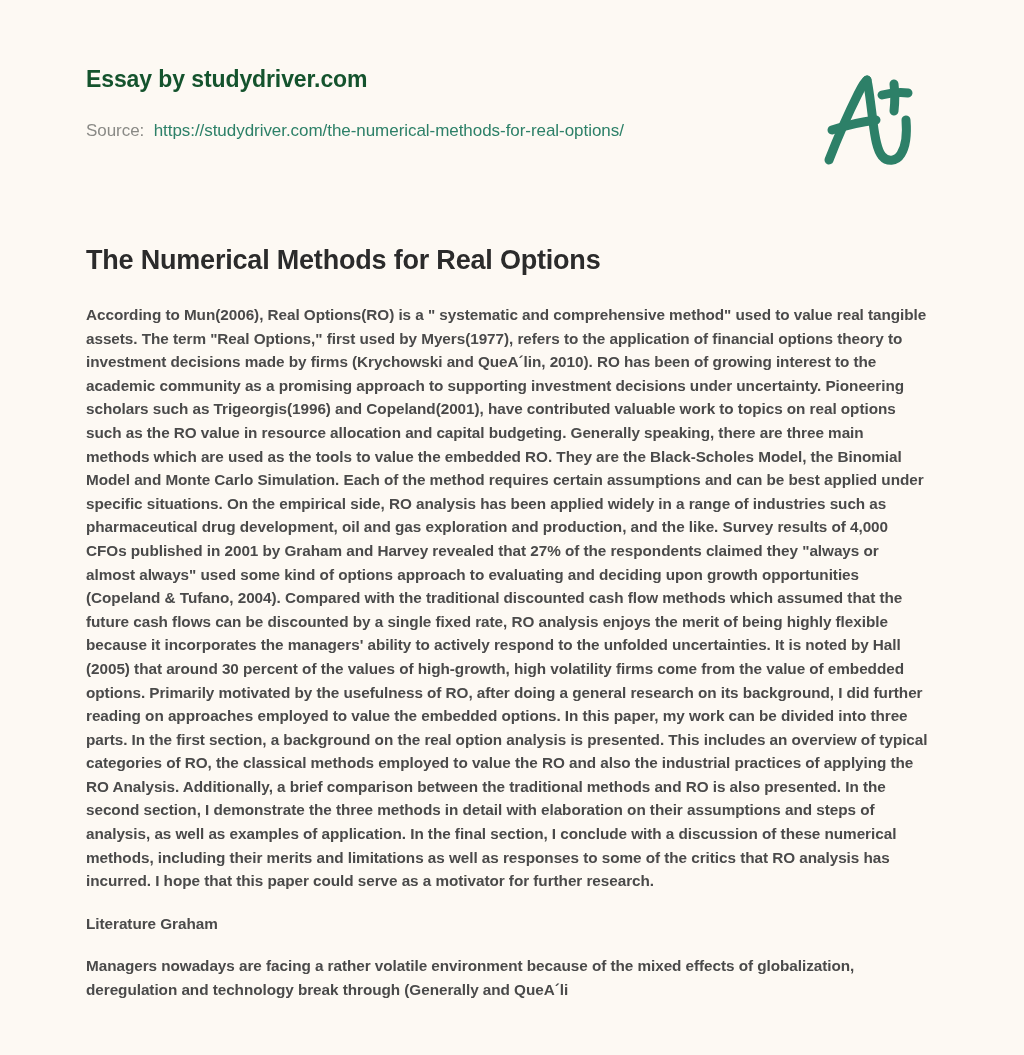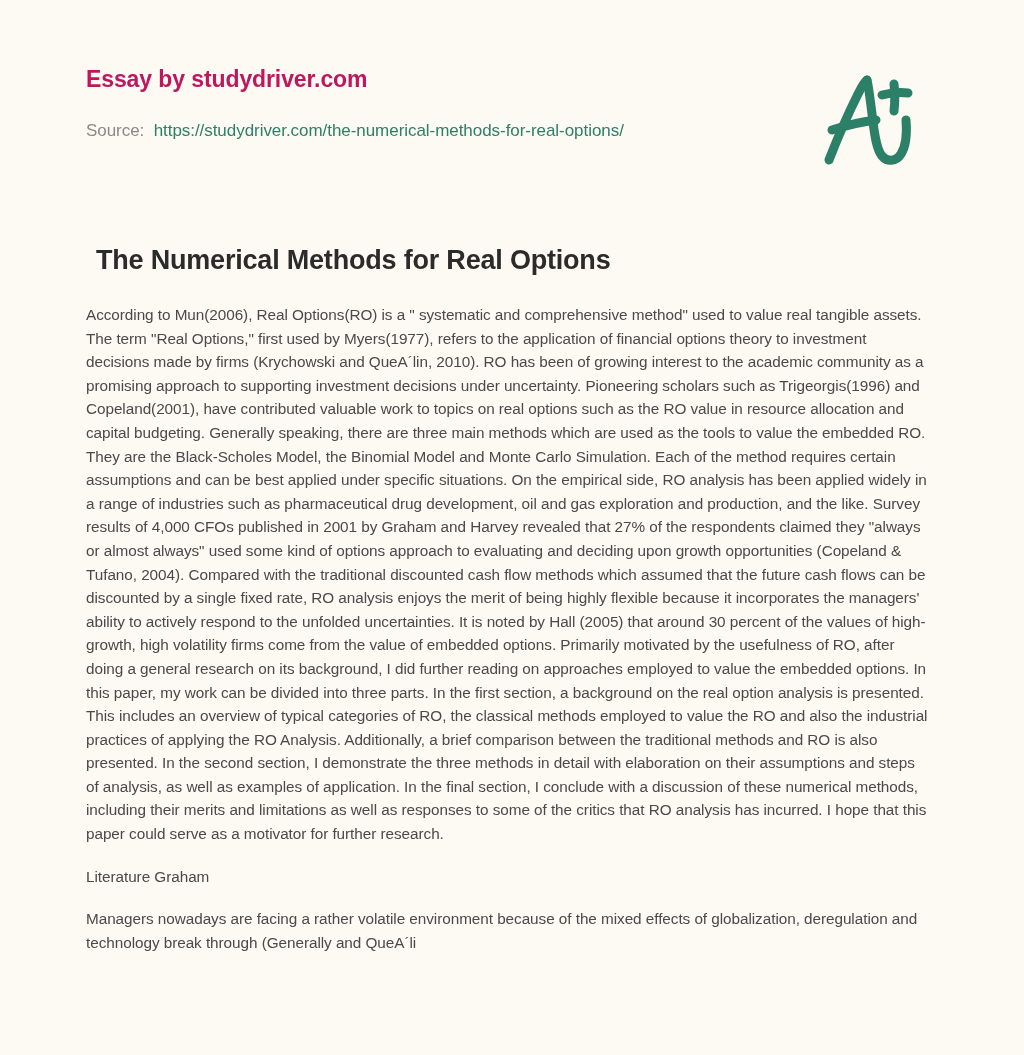--- a/index.html
+++ b/index.html
@@ -31,21 +31,21 @@
     width: 1024px;
     height: 200px;
   }
 
   .brand-line {
     position: absolute;
     left: 86px;
     top: 66px;
     font-size: 23px;
     font-weight: bold;
-    color: #be185d;
+    color: #14532d;
     letter-spacing: -0.1px;
     white-space: nowrap;
   }
 
   .source-line {
     position: absolute;
     left: 86px;
     top: 121px;
     font-size: 17px;
     color: #8a8a86;
@@ -82,31 +82,32 @@
     left: 86px;
     top: 243px;
     width: 856px;
   }
 
   .article-title {
     font-size: 27px;
     font-weight: bold;
     color: #2b2b2b;
     line-height: 34px;
-    margin: 0 0 26px 10px;
+    margin: 0 0 26px 0;
     letter-spacing: -0.2px;
   }
 
   .article-body p {
     margin: 0 12px 19px 0;
     font-size: 15.3px;
     line-height: 23.6px;
     color: #4a4a4a;
     text-align: left;
     letter-spacing: -0.05px;
+    font-weight: bold;
   }
 
   .article-body p:last-child {
     margin-bottom: 0;
   }
 
   .section-heading {
     font-size: 15.3px;
     line-height: 23.6px;
     color: #4a4a4a;

